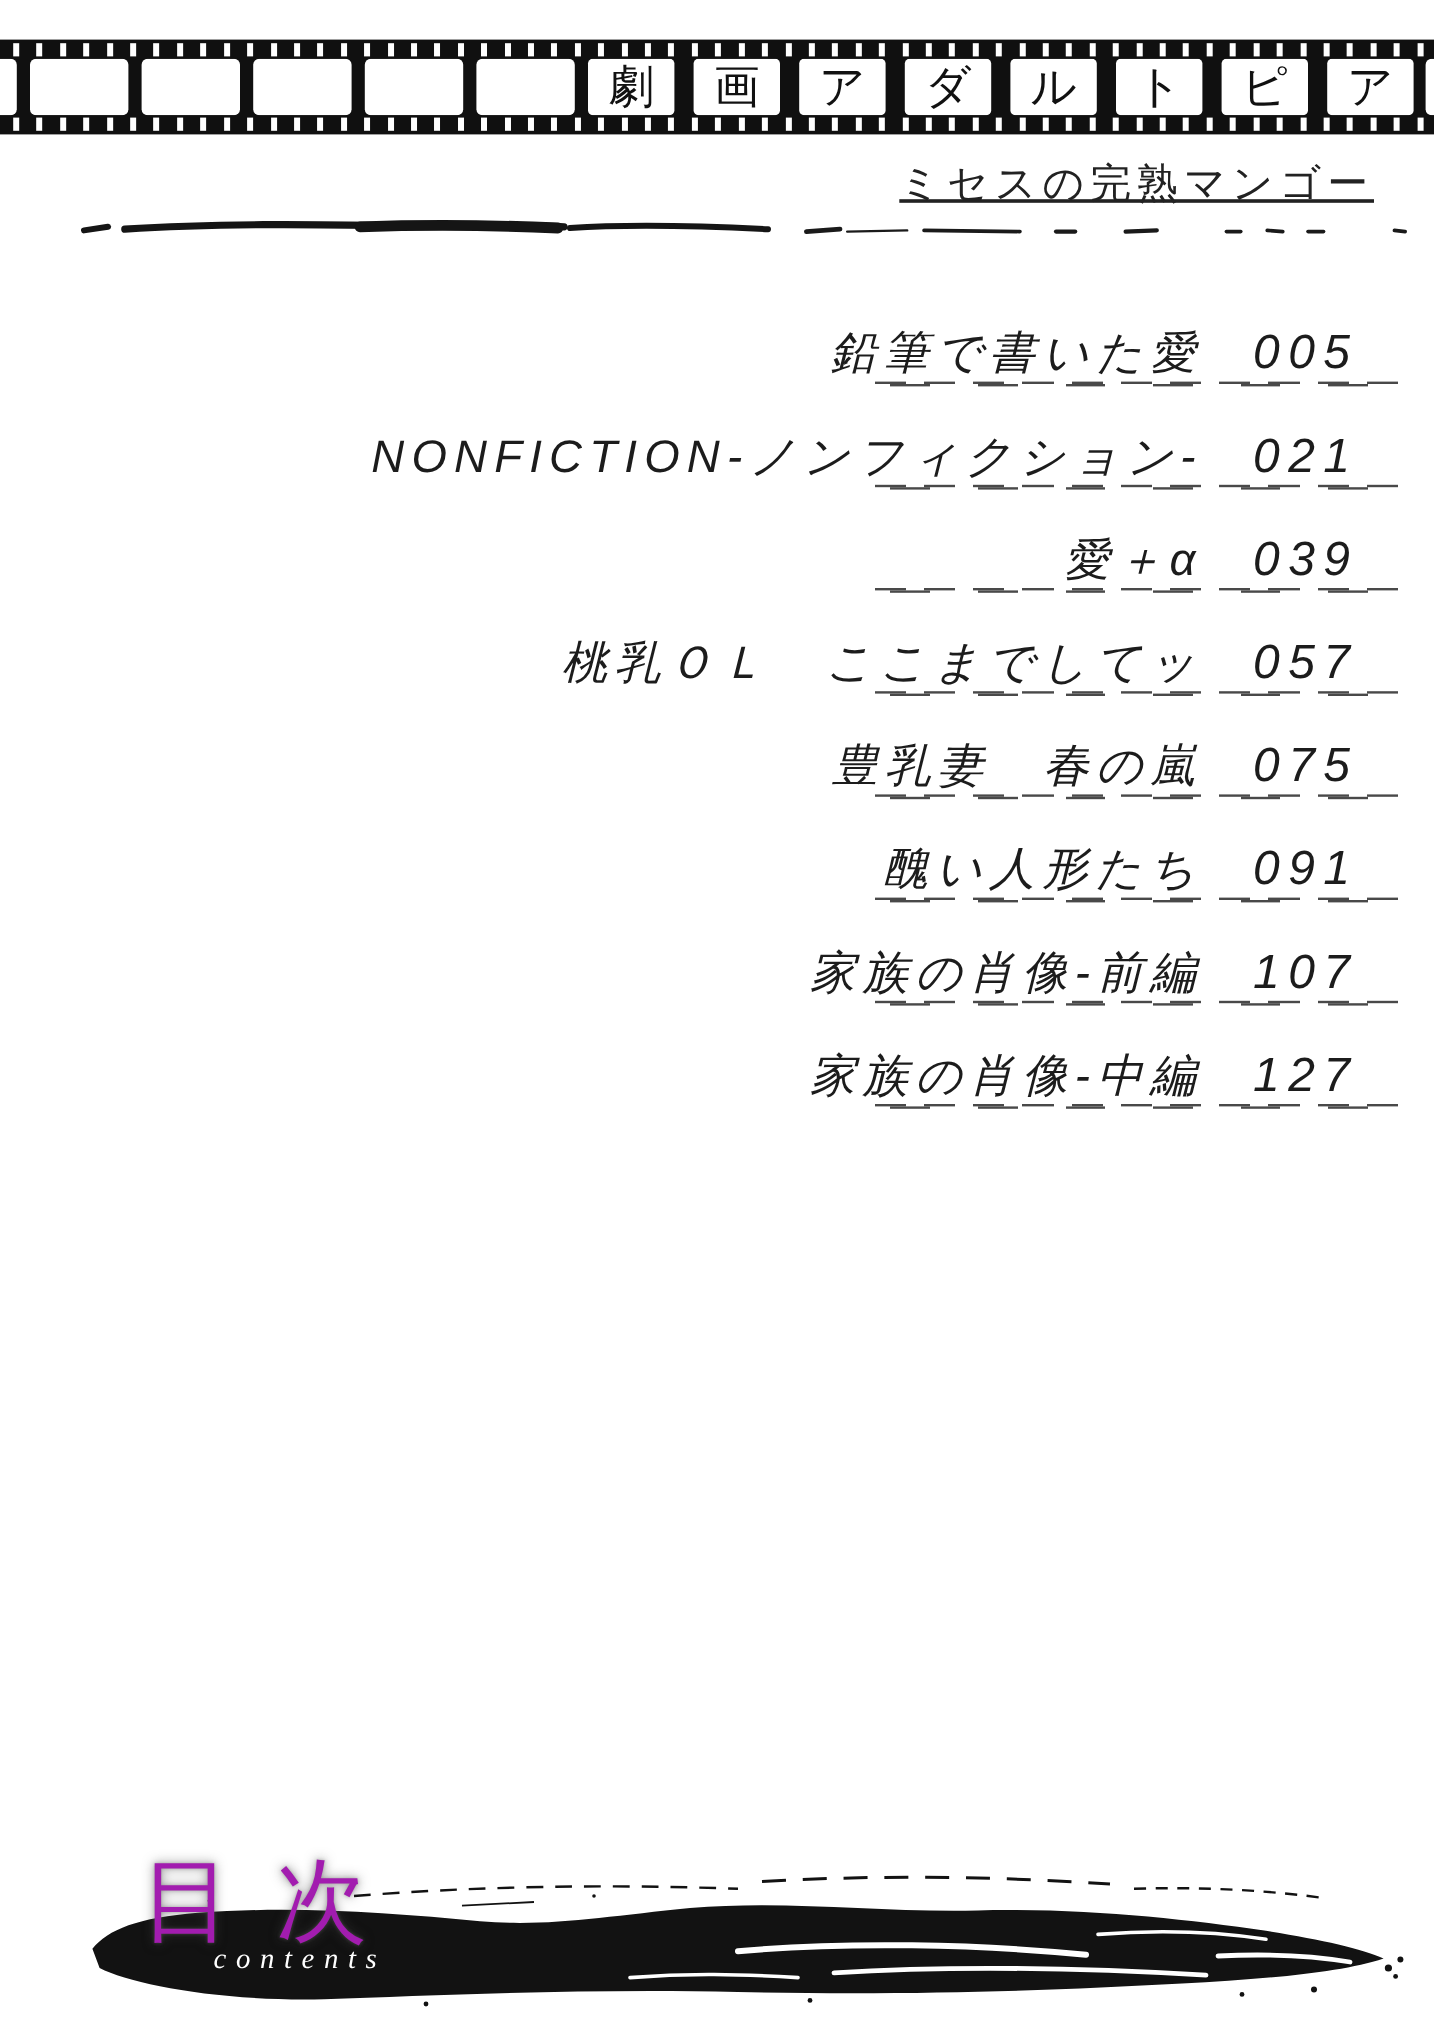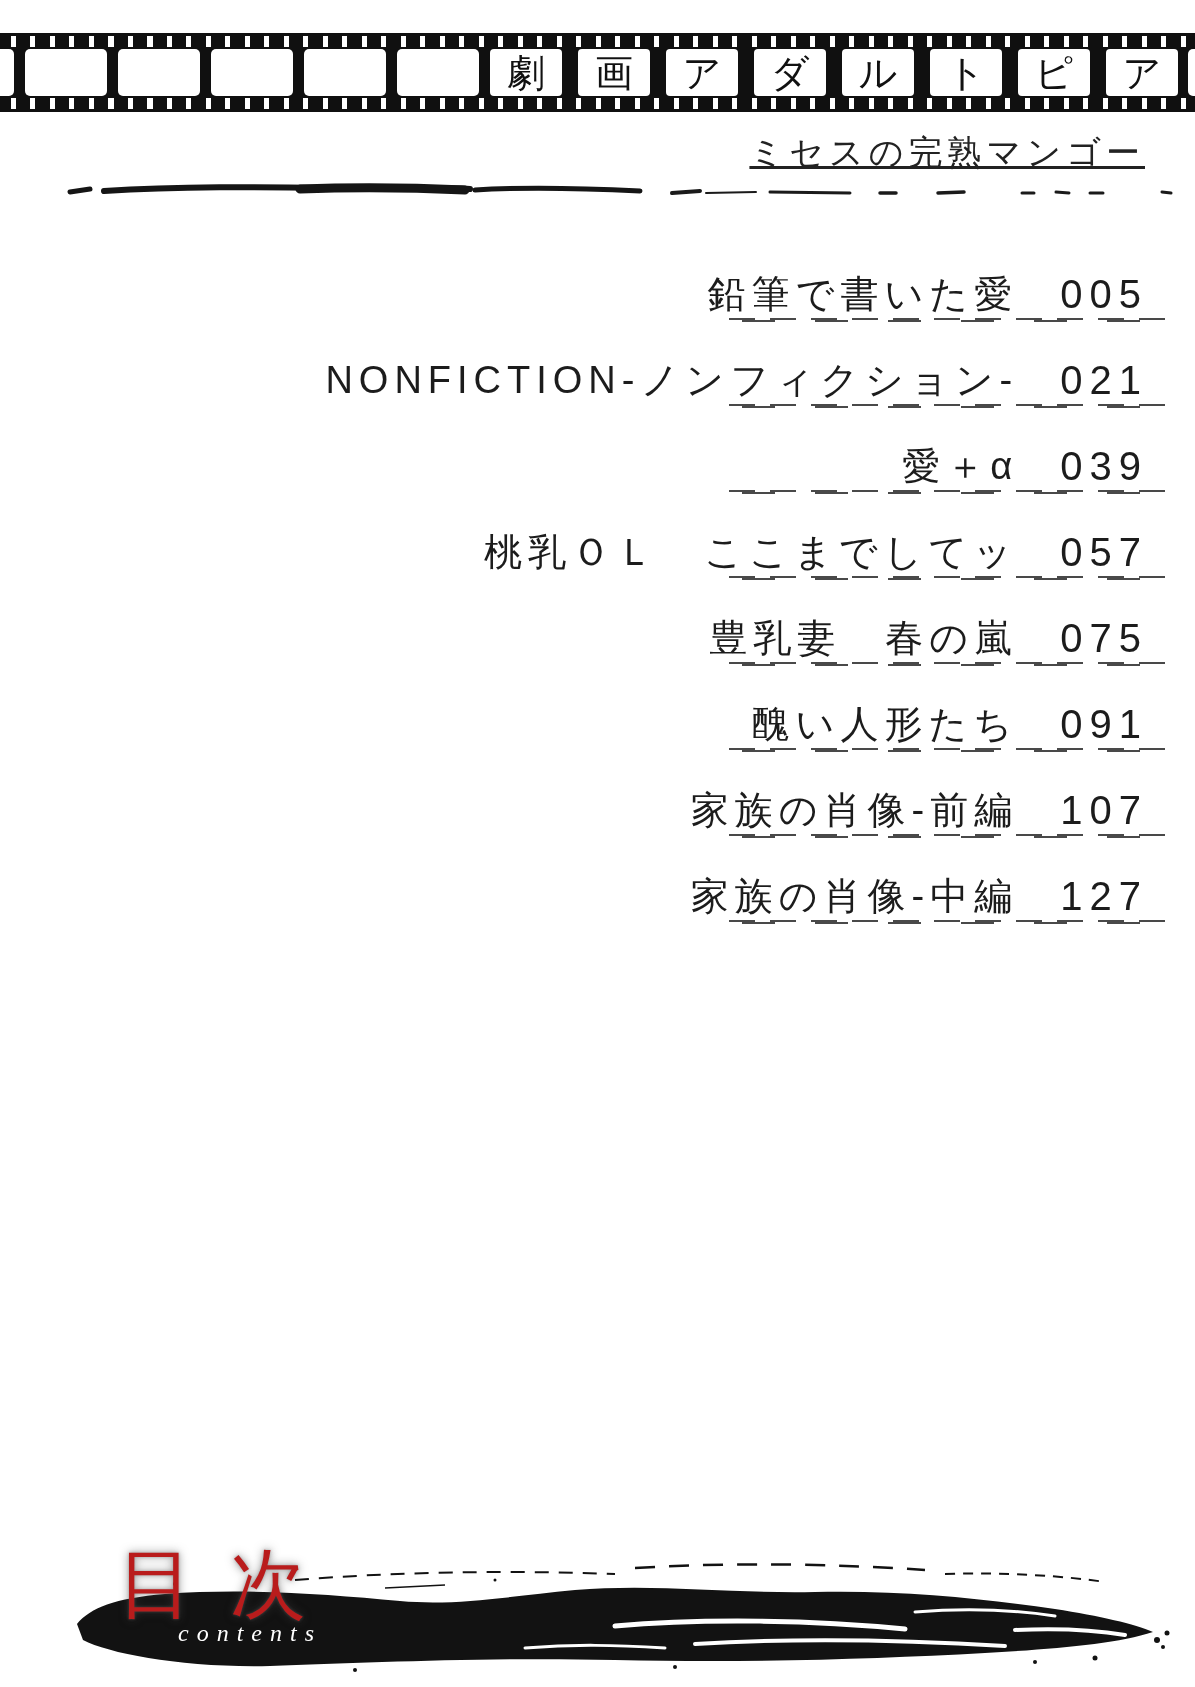--- a/index.html
+++ b/index.html
@@ -37,21 +37,21 @@
     font-size:34px;letter-spacing:5px;color:#222;
     font-weight:400;
     text-decoration:underline;
   }
   
   .divider{position:absolute;left:0;top:174px;}
   
   .toc{position:absolute;left:0;right:0;top:251px;}
   .toc-row{
     position:relative;height:86px;display:flex;align-items:center;
-    justify-content:flex-end;padding-right:54px;column-gap:42px;
+    justify-content:flex-end;padding-right:70px;column-gap:42px;font-style:italic;
   }
   .toc-title{
     font-size:38px;letter-spacing:6px;color:#1c1c1c;white-space:pre;
   }
   .toc-page{
     font-size:40px;letter-spacing:7px;margin-right:-7px;color:#1c1c1c;
   }
   .toc-underline{
     position:absolute;right:20px;top:67px;width:446px;height:4px;
     background-image:
@@ -60,21 +60,21 @@
     background-size:100% 2px,100% 2px;
     background-position:0 0,0 2px;
     background-repeat:no-repeat;
     opacity:.8;
   }
   
   .brush{position:absolute;left:55px;top:1550px;}
   .footer-jp{
     position:absolute;left:118px;top:1534px;z-index:3;
     font-family:"Liberation Serif","DejaVu Serif",serif;
-    font-size:76px;letter-spacing:36px;color:#b91c1c;
+    font-size:76px;letter-spacing:36px;color:#a21caf;
     text-shadow:0 0 10px rgba(70,70,70,.6),0 0 3px rgba(120,120,120,.5);
   }
   .footer-en{
     position:absolute;left:178px;top:1620px;z-index:3;
     font-family:"Liberation Serif","DejaVu Serif",serif;font-style:italic;
     font-size:24px;letter-spacing:8px;color:#ffffff;
   }
 </style>
 </head>
 <body>

